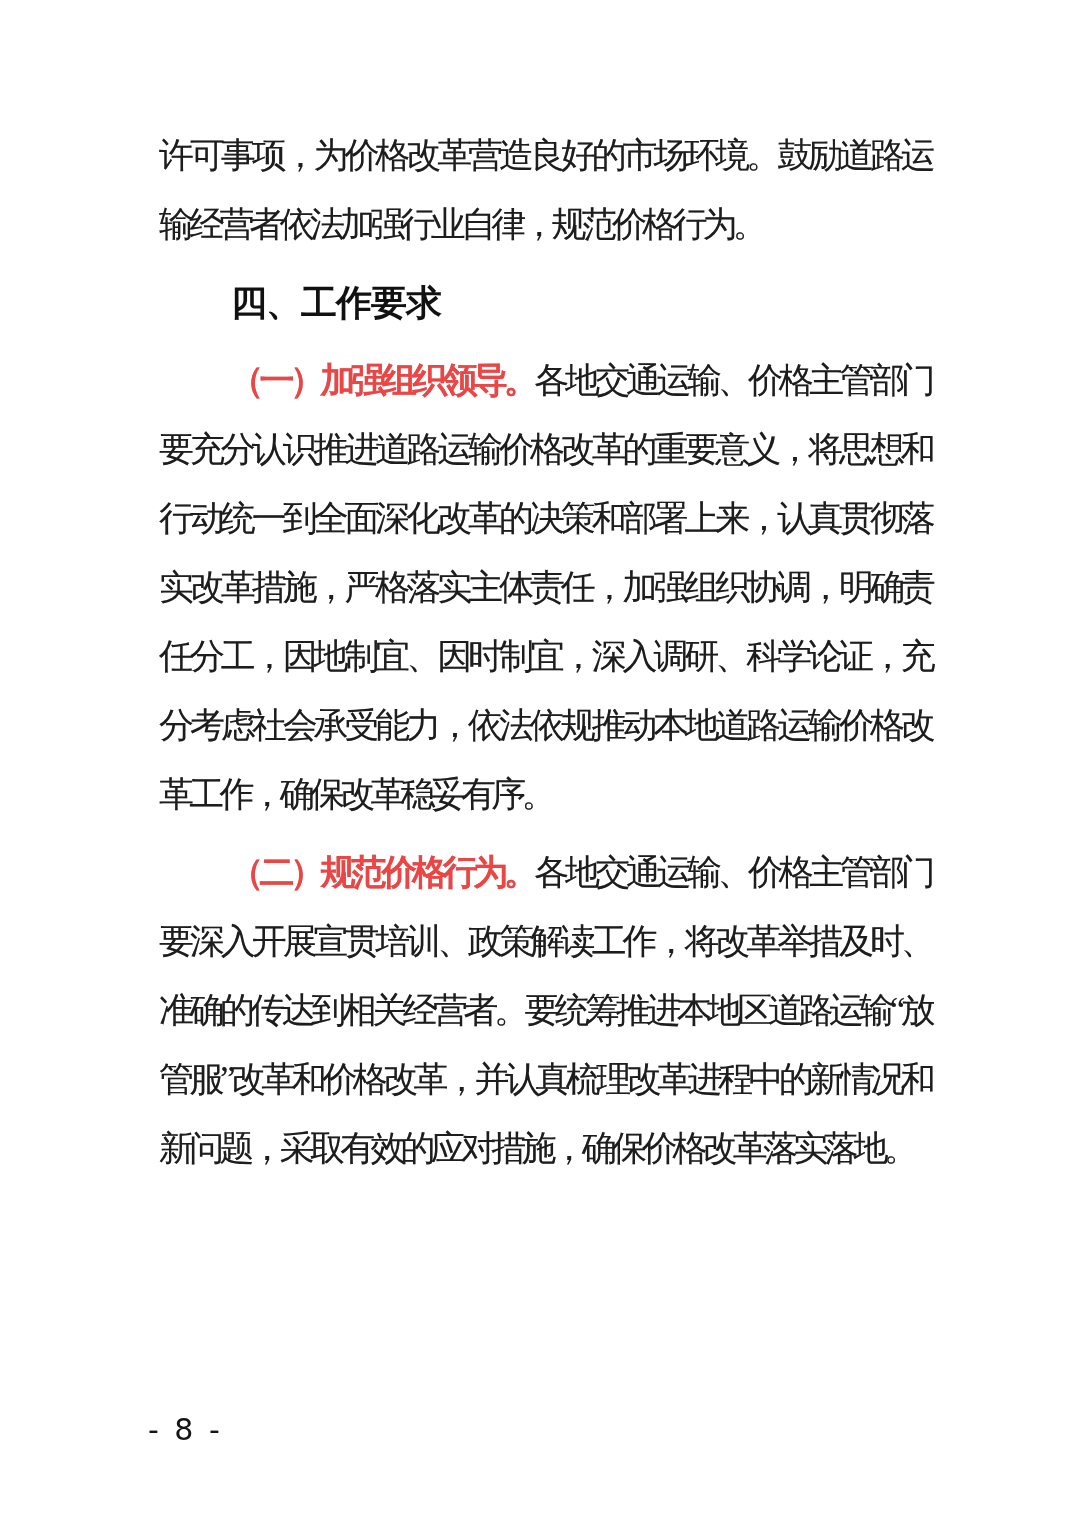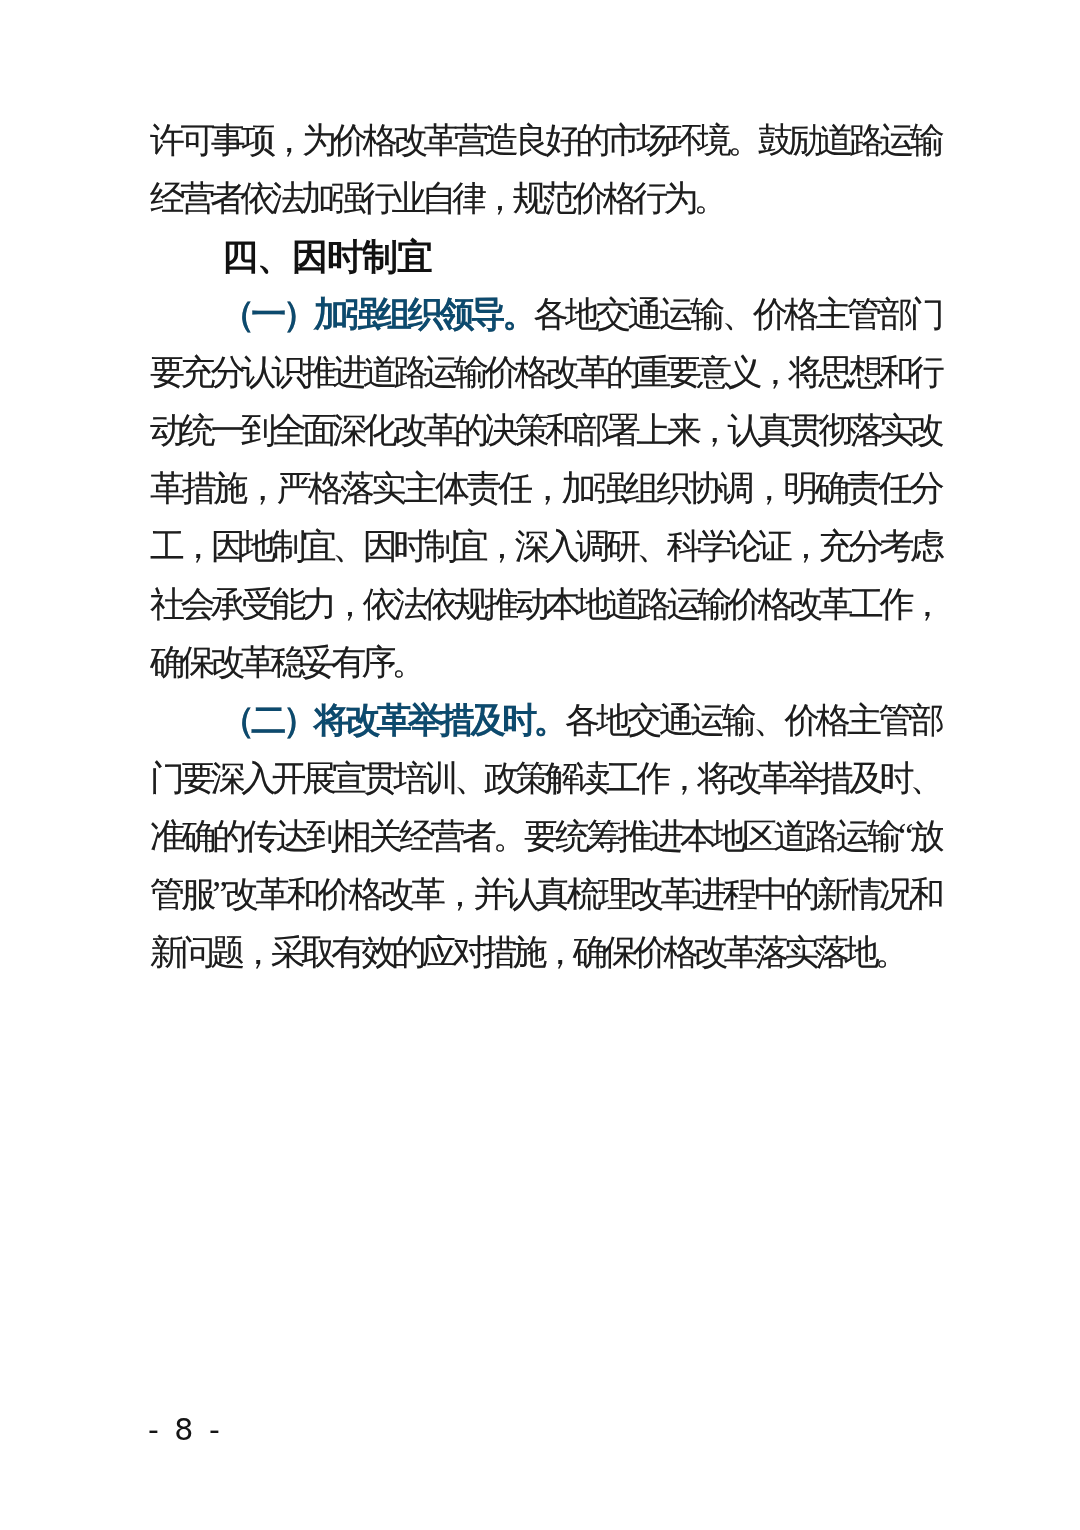--- a/index.html
+++ b/index.html
@@ -19,59 +19,59 @@
     inset: 0;
     background: #ffffff;
   }
   .content {
     position: absolute;
     left: 150px;
     top: 112px;
     width: 790px;
   }
   .para {
-    margin: 0;
+    margin: 9px;
     font-size: 35px;
-    line-height: 58px;
+    line-height: 69px;
     letter-spacing: -4.8px;
     color: #1d1d1d;
     text-align: justify;
     text-justify: inter-character;
     text-shadow: 0 0 0.6px rgba(0,0,0,0.35);
     font-family: "Liberation Serif", serif;
   }
   .para.indent {
     text-indent: 2em;
   }
   .para.heading {
     font-family: "Liberation Sans", sans-serif;
     font-weight: bold;
     font-size: 36px;
     letter-spacing: -1px;
     text-shadow: none;
     color: #111111;
   }
   .lead {
     font-weight: bold;
-    color: #0c4a6e;
+    color: #ef4444;
   }
   .page-number {
     position: absolute;
     left: 148px;
     top: 1412px;
     font-family: "DejaVu Sans", sans-serif;
     font-size: 30px;
     letter-spacing: 3px;
     color: #151515;
   }
 </style>
 </head>
 <body>
 
 <div class="page">
   <div class="content">
       <p class="para">许可事项，为价格改革营造良好的市场环境。鼓励道路运输经营者依法加强行业自律，规范价格行为。</p>
-      <p class="para indent heading">四、因时制宜</p>
+      <p class="para indent heading">四、工作要求</p>
       <p class="para indent"><b class="lead">（一）加强组织领导。</b>各地交通运输、价格主管部门要充分认识推进道路运输价格改革的重要意义，将思想和行动统一到全面深化改革的决策和部署上来，认真贯彻落实改革措施，严格落实主体责任，加强组织协调，明确责任分工，因地制宜、因时制宜，深入调研、科学论证，充分考虑社会承受能力，依法依规推动本地道路运输价格改革工作，确保改革稳妥有序。</p>
-      <p class="para indent"><b class="lead">（二）将改革举措及时。</b>各地交通运输、价格主管部门要深入开展宣贯培训、政策解读工作，将改革举措及时、准确的传达到相关经营者。要统筹推进本地区道路运输“放管服”改革和价格改革，并认真梳理改革进程中的新情况和新问题，采取有效的应对措施，确保价格改革落实落地。</p>
+      <p class="para indent"><b class="lead">（二）规范价格行为。</b>各地交通运输、价格主管部门要深入开展宣贯培训、政策解读工作，将改革举措及时、准确的传达到相关经营者。要统筹推进本地区道路运输“放管服”改革和价格改革，并认真梳理改革进程中的新情况和新问题，采取有效的应对措施，确保价格改革落实落地。</p>
     </div>
   <div class="page-number">- 8 -</div>
 </div>
 
 </body></html>

